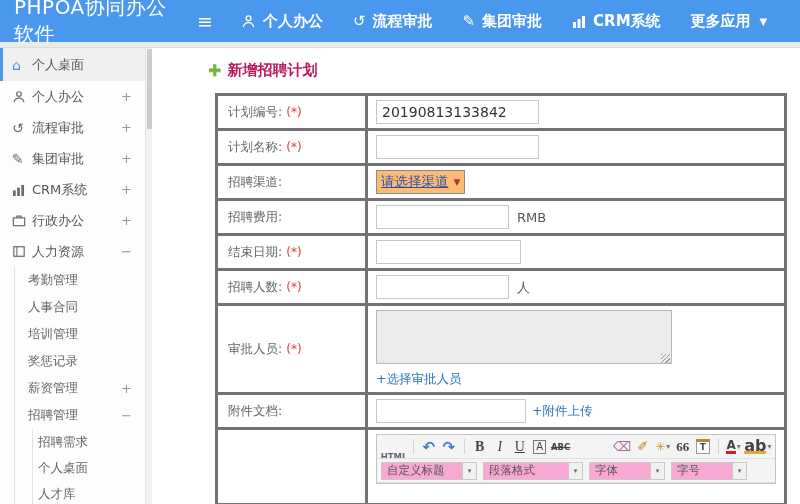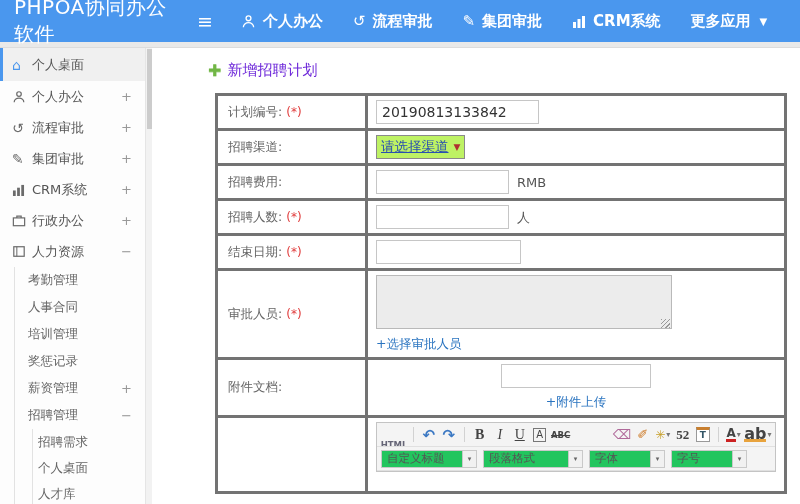--- a/index.html
+++ b/index.html
@@ -35,42 +35,42 @@
   .tree3::before { content:''; position:absolute; left:32px; top:0; bottom:0; width:1px; background:#e2e2e2; }
   .tree3 .side-item { height:26px; padding-left:38px; }
 
   .side-scroll { width:7px; background:#f2f2f2; border-left:1px solid #e5e5e5; }
   .side-scroll .thumb { width:5px; height:80px; margin:1px auto 0; background:#cccccc; }
 
   
   .main { flex:1; background:#fff; overflow:hidden; }
   .page-title { display:flex; align-items:center; gap:6px; margin:13px 0 0 56px; }
   .plus-icon { color:#71b645; font-size:16px; font-weight:bold; text-shadow:0 1px 0 #cde6bd; }
-  .title-text { font-size:15px; font-weight:normal; color:#6d28d9; }
+  .title-text { font-size:15px; font-weight:bold; color:#be185d; }
 
   table.form { border-collapse:collapse; margin:13px 0 0 63px; width:572px; background:#fff; }
   table.form td { border:3px solid #737373; font-size:12.5px; color:#666; }
   td.lbl { width:190px; padding-left:10px; height:34px; }
   td.val { padding:4px 8px; }
   .req { color:#e03c3c; margin-left:4px; font-size:12px; }
   .inp { border:1px solid #c6c6c6; height:24px; padding:0 5px; font-size:14px; color:#333;
     font-family:"DejaVu Sans","Liberation Sans",sans-serif; background:#fff; }
   .w160{width:163px;} .w140{width:145px;} .w130{width:133px;} .w150{width:150px;}
   .suffix { margin-left:8px; color:#555; font-size:13px; }
   .sel-channel { display:inline-flex; align-items:center; border:1px solid #8a8a8a; padding:2px 4px;
-    background:#bef264; cursor:pointer; }
+    background:#fdba74; cursor:pointer; }
   .sel-channel .sel-txt { color:#2a50b0; font-size:13.5px; text-decoration:underline; }
   .sel-channel .sel-caret { color:#b03030; font-size:9px; margin-left:5px; }
   .ta-wrap { position:relative; display:inline-block; }
   textarea.appr { width:296px; height:54px; background:#ececec; border:1px solid #b9b9b9; resize:none; }
   .resize-grip { position:absolute; right:2px; bottom:4px; width:9px; height:9px;
     background:repeating-linear-gradient(135deg,#999 0 1px,transparent 1px 3px); }
   a.flink { color:#2a74c0; font-size:12.5px; text-decoration:none; cursor:pointer; }
   .under-link { margin-top:4px; }
-  .attach-row { display:flex; align-items:center; gap:6px;flex-direction:column; }
+  .attach-row { display:flex; align-items:center; gap:6px; }
 
   
   .editor { width:400px; border:1px solid #c4c4c4; background:#fff; }
   .tbrow { display:flex; align-items:center; background:#f4f4f4; padding:2px 4px; height:24px;
     white-space:nowrap; overflow:hidden; border-bottom:1px solid #e0e0e0; gap:2px; }
   .tb-btn { display:inline-flex; align-items:center; justify-content:center; min-width:18px; height:19px;
     padding:0 2px; font-size:12.5px; color:#444; cursor:pointer; }
   .tb-sep { width:1px; height:15px; background:#d2d2d2; margin:0 4px; }
   .g-html { font-size:8.5px; font-weight:bold; color:#667;margin-top:20px; }
   .g-undo,.g-redo { color:#3b78c3; font-size:15px; font-weight:bold; }
@@ -83,21 +83,21 @@
   .g-eraser { color:#b06a9a; font-size:13px; }
   .g-brush { color:#cc7722; font-size:13px; }
   .g-spray { color:#c79f2a; font-size:12px; }
   .g-quote { font-family:"Liberation Serif",serif; font-weight:bold; font-size:13px; color:#444; }
   .g-paste { border:1px solid #999; border-top:3px solid #c87f2f; font-size:9px; font-weight:bold;
     color:#356; padding:0 3px; height:15px; background:#fff; }
   .g-acolor { font-weight:bold; font-size:12px; border-bottom:3px solid #cc2222; line-height:11px; }
   .g-hilite { font-weight:bold; font-size:16px; border-bottom:3px solid #e8a33d; line-height:11px; }
   .mini-caret { font-size:8px; color:#777; margin-left:1px; }
   .sel-pair { display:inline-flex; align-items:stretch; margin-right:4px; }
-  .sel-box { border:1px solid #c9c9c9; background:#22c55e; font-size:11.5px; color:#555;
+  .sel-box { border:1px solid #c9c9c9; background:#f9a8d4; font-size:11.5px; color:#555;
     display:inline-flex; align-items:center; padding:0 5px; height:18px; }
   .sel-btn { border:1px solid #c9c9c9; border-left:none; width:14px; background:#f1f1f1;
     display:inline-flex; align-items:center; justify-content:center; font-size:7px; color:#666; }
   .wh76{width:82px;} .wh66{width:86px;} .wh60{width:62px;}
   .align-ic { width:16px; height:12px; margin:0 4px;
     background:repeating-linear-gradient(#8a8a8a 0 2px,transparent 2px 5px); cursor:pointer; }
 </style>
 </head>
 <body>
 
@@ -243,39 +243,43 @@
       <span class="title-text">新增招聘计划</span>
     </div>
 
     <table class="form">
       <tbody>
           <tr>
         <td class="lbl"><span>计划编号:</span><span class="req">(*)</span></td>
         <td class="val"><input class="inp w160" value="20190813133842" style=""></td>
       </tr>
       <tr>
+        <td class="lbl"><span>计划名称:</span><span class="req">(*)</span></td>
+        <td class="val"><input class="inp w160" value="" style=""></td>
+      </tr>
+      <tr>
         <td class="lbl"><span>招聘渠道:</span></td>
         <td class="val">
           <span class="sel-channel">
             <span class="sel-txt">请选择渠道</span>
             <span class="sel-caret">▼</span>
           </span>
         </td>
       </tr>
       <tr>
         <td class="lbl"><span>招聘费用:</span></td>
         <td class="val"><input class="inp w130" value="" style=""><span class="suffix">RMB</span></td>
       </tr>
       <tr>
+        <td class="lbl"><span>结束日期:</span><span class="req">(*)</span></td>
+        <td class="val"><input class="inp w140" value="" style=""></td>
+      </tr>
+      <tr>
         <td class="lbl"><span>招聘人数:</span><span class="req">(*)</span></td>
         <td class="val"><input class="inp w130" value="" style=""><span class="suffix">人</span></td>
-      </tr>
-      <tr>
-        <td class="lbl"><span>结束日期:</span><span class="req">(*)</span></td>
-        <td class="val"><input class="inp w140" value="" style=""></td>
       </tr>
       <tr style="height:72px;">
         <td class="lbl"><span>审批人员:</span><span class="req">(*)</span></td>
         <td class="val">
           <span class="ta-wrap">
             <textarea class="appr" style=""></textarea>
             <span class="resize-grip"></span>
           </span>
           <div class="under-link"><a class="flink">+选择审批人员</a></div>
         </td>
@@ -307,21 +311,21 @@
                   </span>
               <span class="tb-btn g-strike">ABC</span>
               <span class="tb-btn g-supsub">X²</span>
               <span class="tb-btn g-supsub">X₂</span>
               <span class="tb-btn g-eraser">⌫</span>
               <span class="tb-btn g-brush">✐</span>
               <span class="tb-btn g-spray">
                     <span>✳</span>
                     <span class="mini-caret">▾</span>
                   </span>
-              <span class="tb-btn g-quote">52</span>
+              <span class="tb-btn g-quote">66</span>
               <span class="tb-btn">
                     <span class="g-paste">T</span>
                   </span>
               <span class="tb-sep"></span>
               <span class="tb-btn">
                     <span class="g-acolor">A</span>
                     <span class="mini-caret">▾</span>
                   </span>
               <span class="tb-btn">
                     <span class="g-hilite">ab</span>

